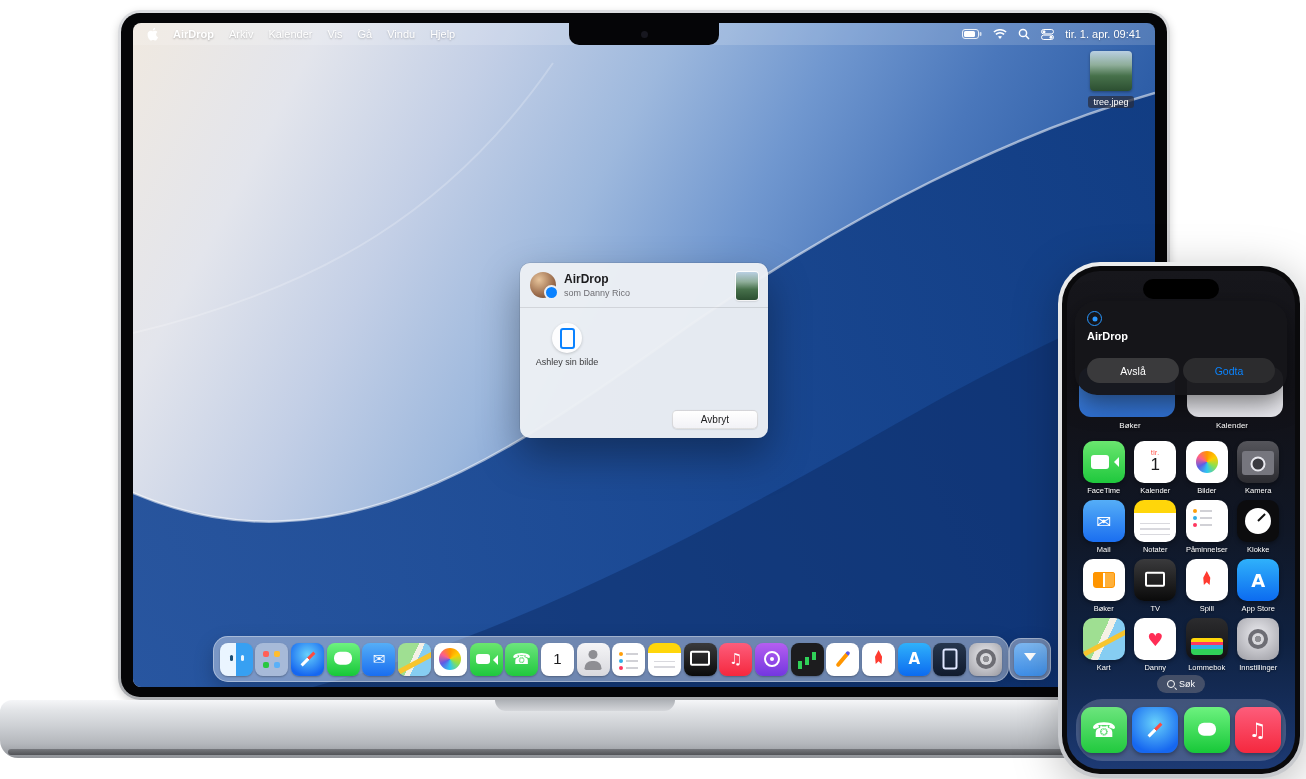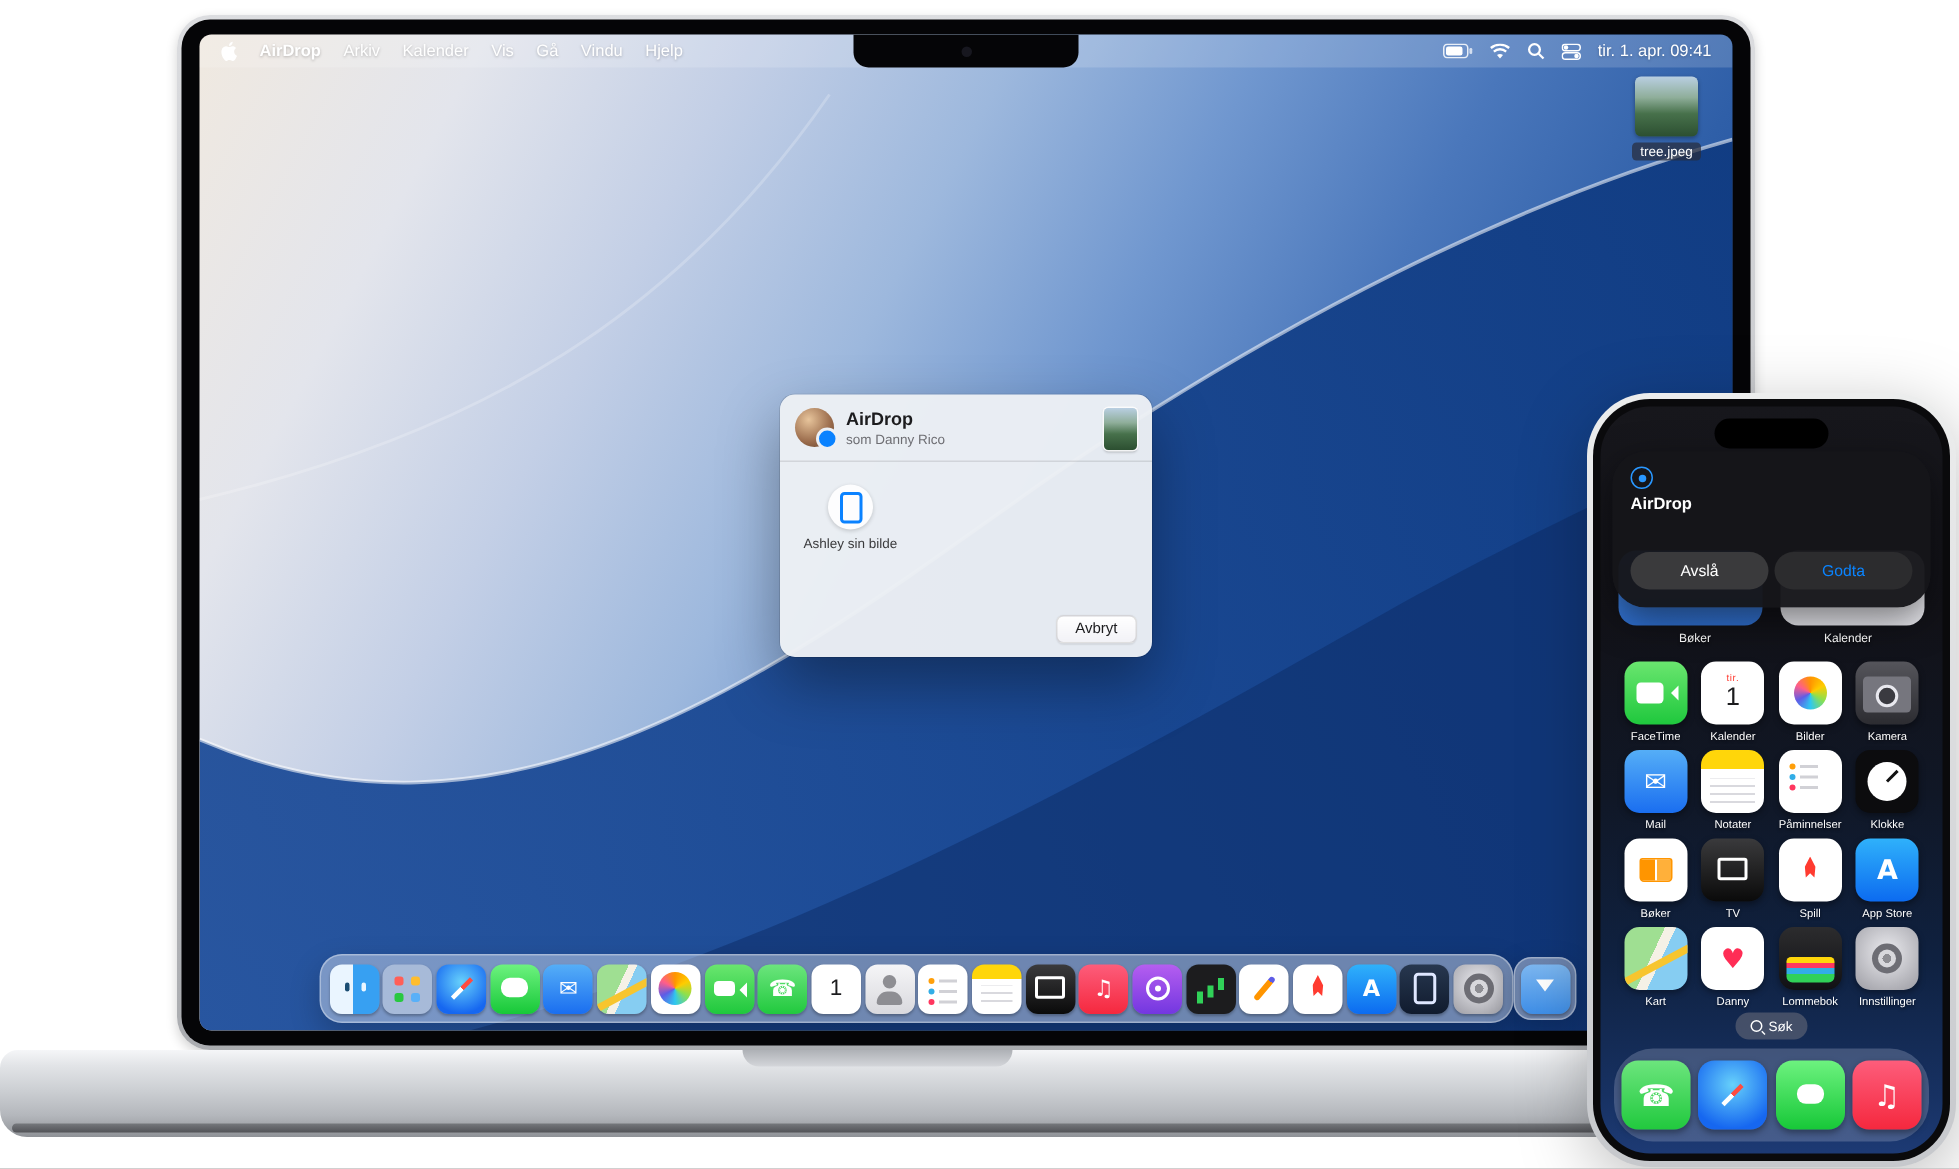--- a/index.html
+++ b/index.html
@@ -47,21 +47,21 @@
   .aw-sub{font-size:9px;color:#6e6e73;margin-top:2px;}
   .aw-thumb{margin-left:auto;width:22px;height:28px;border-radius:3px;
     background:linear-gradient(180deg,#b9cfe2 0%,#8fae9a 35%,#47714b 62%,#2c4f31 100%);
     box-shadow:0 0 0 1px rgba(255,255,255,.85),0 1px 2px rgba(0,0,0,.3);}
   .aw-div{height:1px;background:rgba(0,0,0,.1);}
   .aw-device{position:absolute;left:14px;top:60px;width:66px;text-align:center;}
   .dev-circ{width:30px;height:30px;margin:0 auto;border-radius:50%;background:#fdfdfe;
     box-shadow:0 1px 3px rgba(0,0,0,.18);display:flex;align-items:center;justify-content:center;}
   .dev-phone{width:11px;height:17px;border:2px solid #0a82ff;border-radius:3px;}
   .dev-label{margin-top:4px;font-size:9px;line-height:1.25;color:#3a3a3c;}
-  .aw-cancel{position:absolute;right:10px;bottom:9px;padding:3px 12px;font-size:10px;color:#1c1c1e;
+  .aw-cancel{position:absolute;right:10px;bottom:9px;padding:3px 28px;font-size:10px;color:#1c1c1e;
     background:linear-gradient(#ffffff,#f2f2f6);border:1px solid rgba(0,0,0,.12);border-radius:5px;
     box-shadow:0 .5px 1px rgba(0,0,0,.08);font-family:inherit;}
 
   
   .mac-dock{position:absolute;left:80px;top:613px;width:788px;height:46px;border-radius:15px;
     background:rgba(248,250,255,.40);box-shadow:inset 0 0 0 1px rgba(255,255,255,.35),0 8px 20px rgba(0,0,0,.22);
     display:flex;align-items:center;justify-content:space-evenly;padding:0 4px;z-index:15;}
   .mac-dock-extra{position:absolute;left:876px;top:615px;width:42px;height:42px;border-radius:12px;
     background:rgba(248,250,255,.40);box-shadow:inset 0 0 0 1px rgba(255,255,255,.35),0 8px 20px rgba(0,0,0,.22);
     display:flex;align-items:center;justify-content:center;z-index:15;}
@@ -181,21 +181,21 @@
   .island{position:absolute;left:50%;top:8px;transform:translateX(-50%);width:76px;height:20px;border-radius:11px;
     background:#000;z-index:8;}
   .ip-notif{position:absolute;left:8px;right:8px;top:30px;border-radius:22px;background:rgba(22,22,26,.97);
     padding:10px 12px 12px;z-index:6;box-shadow:0 8px 24px rgba(0,0,0,.5);}
   .airdrop-glyph{width:15px;height:15px;position:relative;margin-bottom:4px;}
   .airdrop-glyph::before{content:"";position:absolute;inset:0;border:1.5px solid #2997ff;border-radius:50%;}
   .airdrop-glyph::after{content:"";position:absolute;left:50%;top:50%;width:5px;height:5px;transform:translate(-50%,-50%);
     background:#2997ff;border-radius:50%;}
   .nt{font-size:11px;font-weight:bold;color:#fff;}
   .nb{font-size:9px;color:#d7d7dc;line-height:1.3;margin-top:2px;max-width:180px;}
-  .nbtns{display:flex;gap:4px;margin-top:26px;}
+  .nbtns{display:flex;gap:4px;margin-top:16px;}
   .nbtn{flex:1;height:25px;border-radius:13px;border:none;font-size:10.5px;display:flex;align-items:center;
     justify-content:center;font-family:inherit;}
   .nbtn.decline{background:#3a3a3c;color:#fff;}
   .nbtn.accept{background:#2c2c2e;color:#0a84ff;font-weight:normal;}
   .widgets{position:absolute;left:12px;right:12px;top:96px;display:flex;gap:12px;z-index:1;}
   .widget{flex:1;height:50px;border-radius:12px;}
   .w-weather{background:linear-gradient(180deg,#4a8fe8,#2f6fd0);}
   .w-cal{background:linear-gradient(180deg,#f7f7fa,#e9e9ef);}
   .widget-labels{position:absolute;left:12px;right:12px;top:150px;display:flex;z-index:1;}
   .wl{flex:1;text-align:center;font-size:8px;color:#fff;text-shadow:0 1px 2px rgba(0,0,0,.55);}

